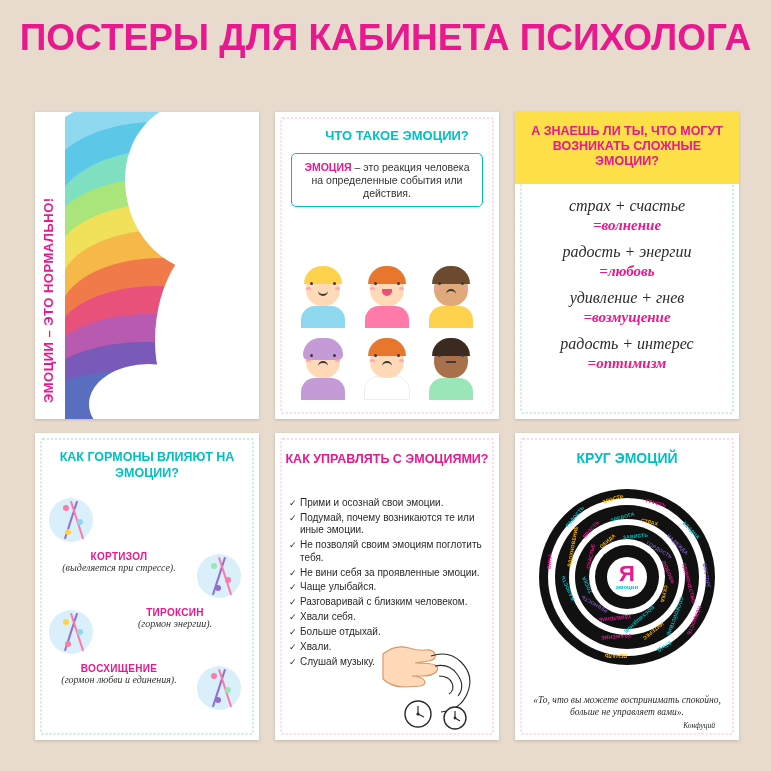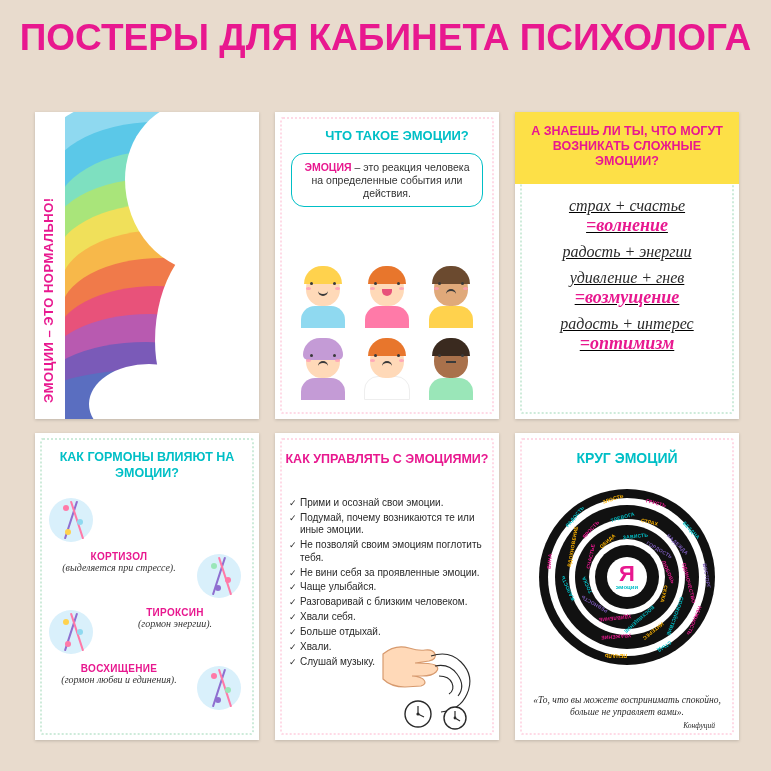--- a/index.html
+++ b/index.html
@@ -94,21 +94,21 @@
     text-transform:uppercase;
   }
   .p-title.pink { color:#e8188f; }
 
   
   .p2 { background:#fff; }
   .p2 .hdr { padding:16px 14px 0;margin-left:20px; }
   .p2 .defbox {
     margin:9px 16px 0;
     border:1.5px solid #00bfc6;
-    border-radius:13px;
+    border-radius:5px;
     padding:7px 7px 6px;
     text-align:center;
     font-size:10.5px;
     line-height:13px;
     color:#333;
   }
   .p2 .defbox b { color:#e8188f; }
   .p2 .sub {
     margin:9px 14px 0;
     text-align:center;
@@ -143,33 +143,33 @@
   .p3 { background:#ffffff; }
   .p3 .band {
     position:absolute; left:0; right:0; top:0; height:72px;
     background:#fde047;
   }
   .p3 .band .p-title{ padding:12px 16px 0; color:#e8188f; font-size:12.5px; line-height:15px;}
   .p3 .pairs {
     position:absolute; left:8px; right:8px; top:84px;
     text-align:center;
   }
-  .pair { margin-bottom:7px;text-decoration:underline; }
+  .pair { margin-bottom:7px; }
   .pair .a {
     font-family:"Liberation Serif", serif;
     font-style:italic;
     font-size:16px;
     color:#2a2a2a;
     line-height:19px;
   }
   .pair .b {
     font-family:"Liberation Serif", serif;
     font-style:italic;
     font-weight:bold;
-    font-size:18px;
+    font-size:15px;
     color:#e8188f;
     line-height:20px;
   }
 
   
   .p4 { background:#fff; }
   .p4 .p-title { padding-top:16px; font-size:12.5px; }
   .horm { position:absolute; left:10px; right:10px; top:62px; }
   .hrow { display:flex; align-items:flex-start; margin-bottom:6px; }
   .hrow.rev { flex-direction:row-reverse; }
@@ -348,20 +348,21 @@
       <div class="band">
         <div class="p-title pink">А ЗНАЕШЬ ЛИ ТЫ, ЧТО МОГУТ ВОЗНИКАТЬ СЛОЖНЫЕ ЭМОЦИИ?</div>
       </div>
       <div class="pairs">
         <div class="pair">
           <div class="a">страх + счастье</div>
           <div class="b">=волнение</div>
         </div>
         <div class="pair">
           <div class="a">радость + энергии</div>
+          <div class="b">=любовь</div>
         </div>
         <div class="pair">
           <div class="a">удивление + гнев</div>
           <div class="b">=возмущение</div>
         </div>
         <div class="pair">
           <div class="a">радость + интерес</div>
           <div class="b">=оптимизм</div>
         </div>
       </div>

